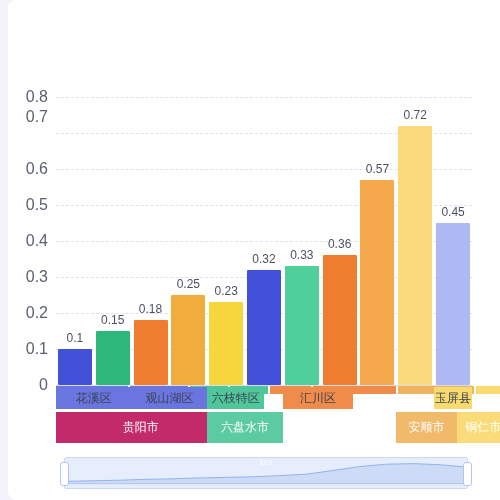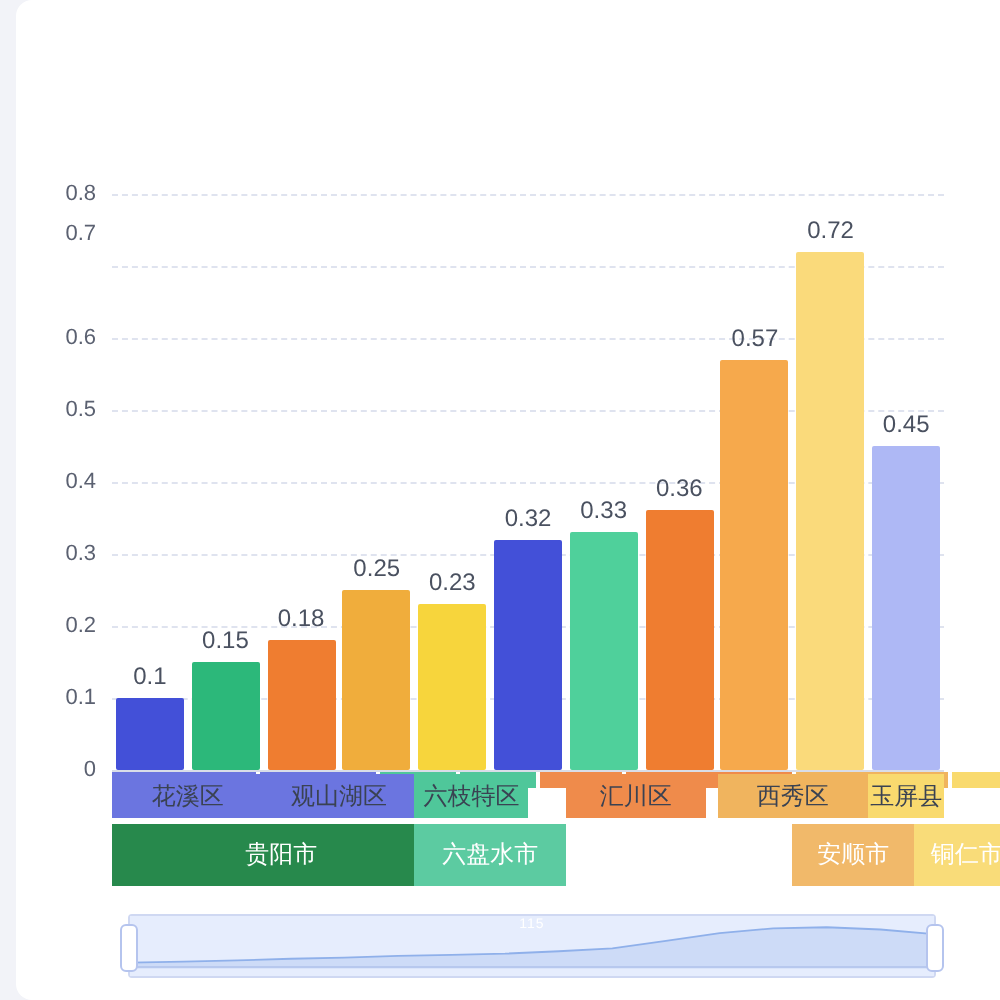--- a/index.html
+++ b/index.html
@@ -41,21 +41,21 @@
     position: absolute;
     left: 0; width: 100%;
     height: 0;
     border-top: 1px solid #d9dde8;
   }
   .ytick {
     position: absolute;
     right: 100%;
     margin-right: 8px;
     transform: translateY(-50%);
-    font-size: 11px;
+    font-size: 16px;
     color: #5b6171;
     white-space: nowrap;
   }
 
   .bar {
     position: absolute;
     bottom: 0;
     border-radius: 1px;
   }
   .barlabel {
@@ -204,25 +204,24 @@
         <i style="left: 257.164px; width: 83.2px; background: rgb(239, 139, 75);"></i>
         <i style="left: 342.255px; width: 75.6364px; background: rgb(240, 180, 94);"></i>
         <i style="left: 419.782px; width: 34.0364px; background: rgb(249, 218, 110);"></i>
       </div>
 
     <div class="xlevel lv1" id="xlv1">
         <div class="xcell" style="left: 0px; width: 75.6364px; background: rgb(107, 117, 224);">花溪区</div>
         <div class="xcell" style="left: 75.6364px; width: 75.6364px; background: rgb(107, 117, 224);">观山湖区</div>
         <div class="xcell" style="left: 151.273px; width: 57px; background: rgb(79, 199, 154);">六枝特区</div>
         <div class="xcell" style="left: 226.909px; width: 70px; background: rgb(239, 139, 75);">汇川区</div>
-        <div class="xcell" style="left: 302.545px; width: 75.6364px; background: rgb(240, 180, 94);">西秀区</div>
         <div class="xcell" style="left: 378.182px; width: 37.8182px; background: rgb(249, 218, 110);">玉屏县</div>
       </div>
     <div class="xlevel lv2" id="xlv2">
-        <div class="xcell" style="left: 0px; width: 151.273px; background: #15803d; padding-left: 18px;">贵阳市</div>
+        <div class="xcell" style="left: 0px; width: 151.273px; background: #be185d; padding-left: 18px;">贵阳市</div>
         <div class="xcell" style="left: 151.273px; width: 75.6364px; background: rgb(79, 199, 154);">六盘水市</div>
         <div class="xcell" style="left: 340.364px; width: 60.5091px; background: rgb(240, 180, 94);">安顺市</div>
         <div class="xcell" style="left: 400.873px; width: 52.9455px; background: rgb(249, 218, 110);">铜仁市</div>
       </div>
 
     <div class="dz">
       <div class="fill"></div>
       <svg viewBox="0 0 404 32" preserveAspectRatio="none">
         <path id="dzArea" fill="#c8d7f6" fill-opacity="0.85" stroke="none" d="M0.0,24.9 L26.9,24.3 L53.9,23.7 L80.8,22.8 L107.7,22.2 L134.7,21.3 L161.6,20.7 L188.5,20.1 L215.5,18.8 L242.4,17.3 L269.3,13.3 L296.3,9.1 L323.2,6.6 L350.1,6.0 L377.1,7.2 L404.0,9.7 L404,28 L0,28 Z"></path>
         <path id="dzLine" fill="none" stroke="#8fb0ea" stroke-width="1" d="M0.0,24.9 L26.9,24.3 L53.9,23.7 L80.8,22.8 L107.7,22.2 L134.7,21.3 L161.6,20.7 L188.5,20.1 L215.5,18.8 L242.4,17.3 L269.3,13.3 L296.3,9.1 L323.2,6.6 L350.1,6.0 L377.1,7.2 L404.0,9.7"></path>

